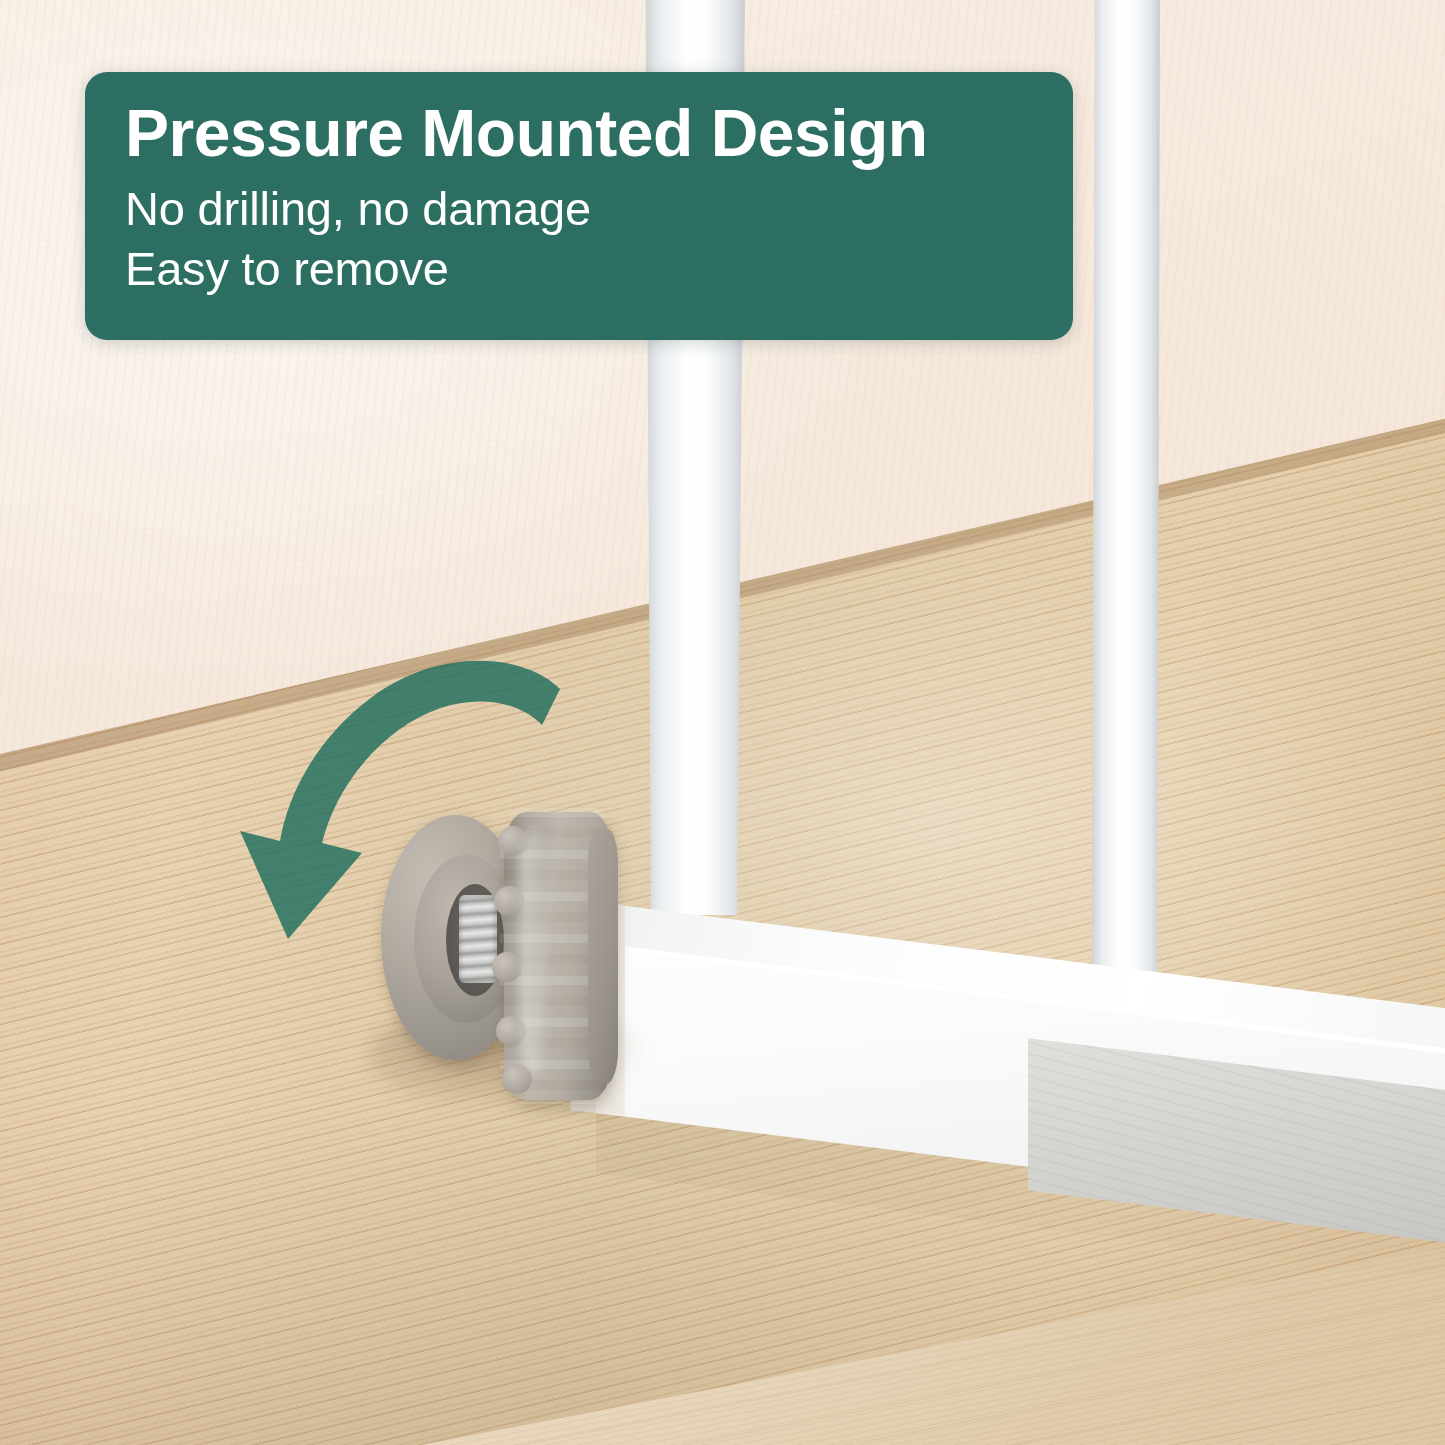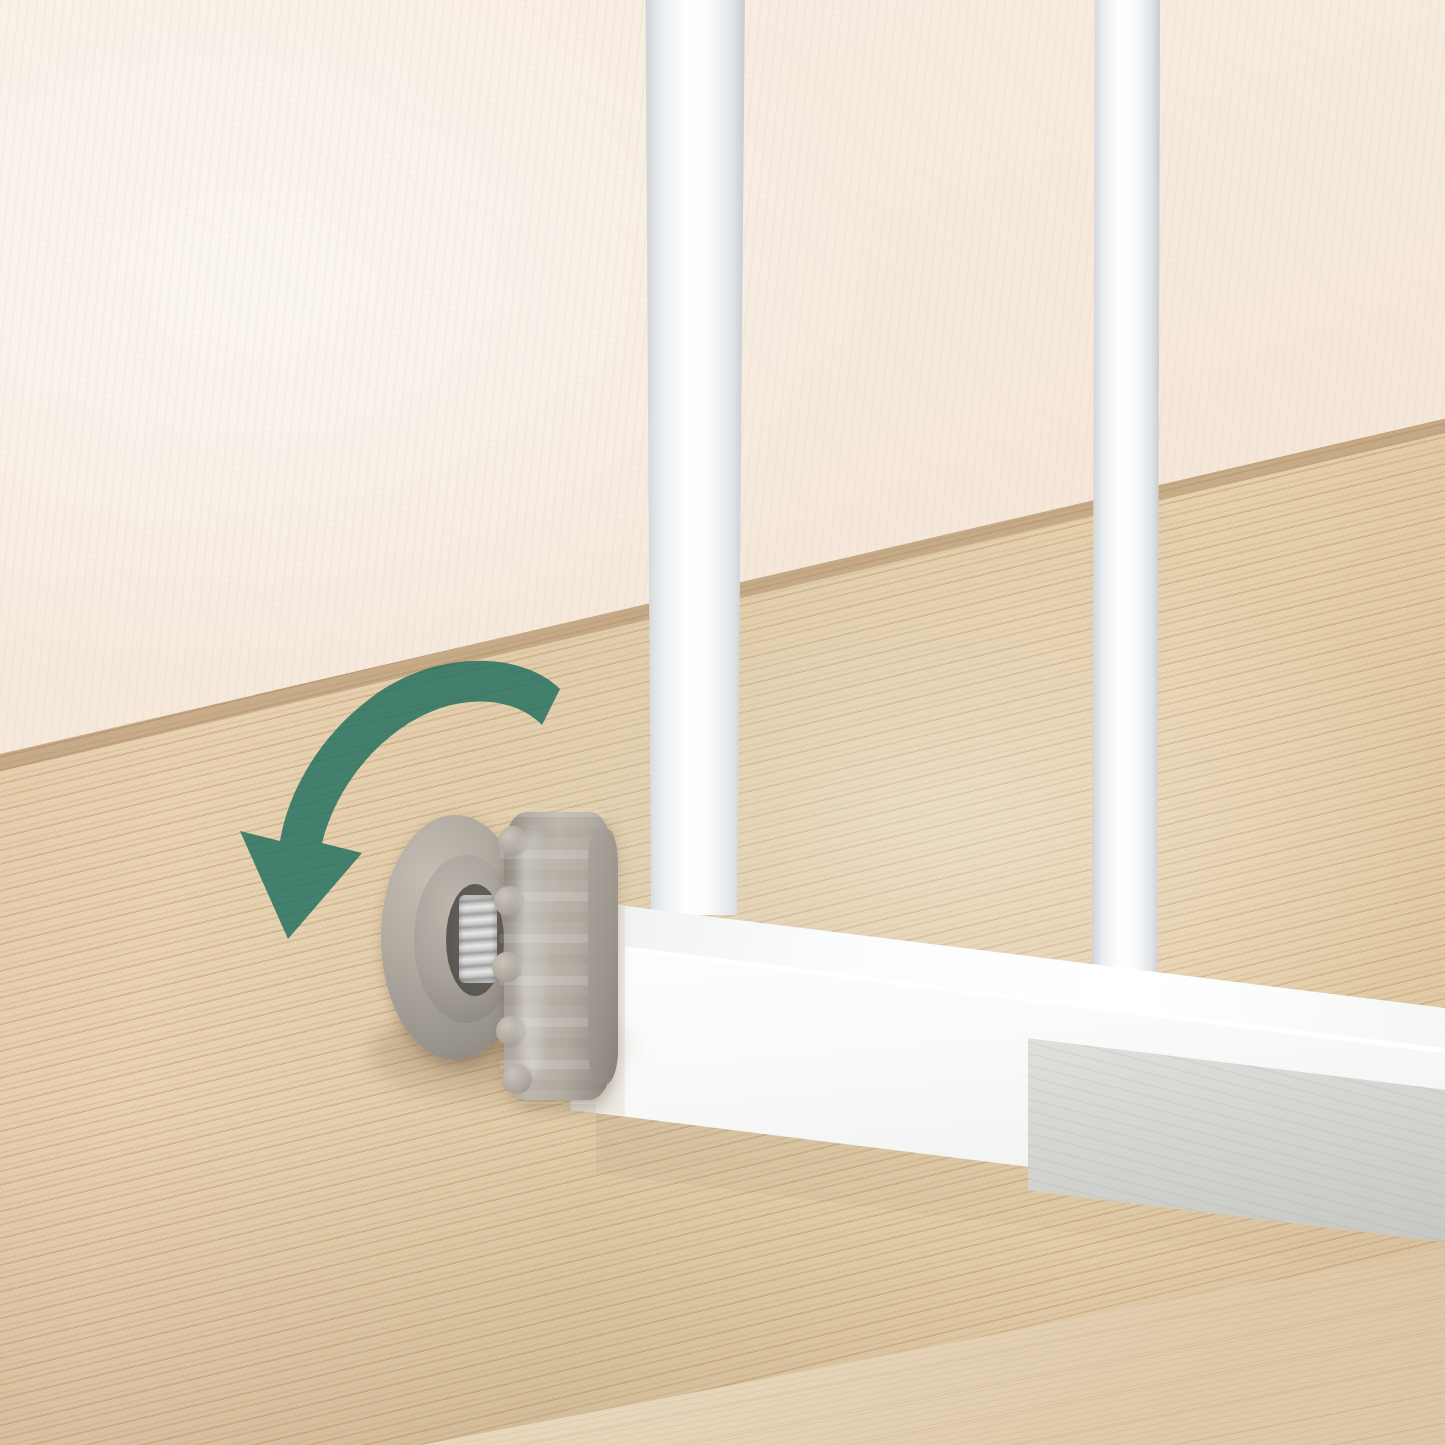--- a/index.html
+++ b/index.html
@@ -429,14 +429,19 @@
                L 18 186
                L 66 294
                L 140 208
                L 100 198
                C 110 158, 136 114, 178 84
                C 228 48, 288 48, 320 80
                Z" fill="#1e6e5e" fill-opacity="0.82"></path>
     </svg>
   </div>
 
+  <div id="banner" style="background: rgb(44, 111, 98); border-radius: 22px;">
+    <h1 id="banner-title" style="color: rgb(255, 255, 255);">Pressure Mounted Design</h1>
+    <p class="banner-sub" id="banner-sub-1" style="color: rgb(255, 255, 255);">No drilling, no damage</p>
+    <p class="banner-sub" id="banner-sub-2" style="color: rgb(255, 255, 255);">Easy to remove</p>
+  </div>
 
 </div>
 
 </body></html>

